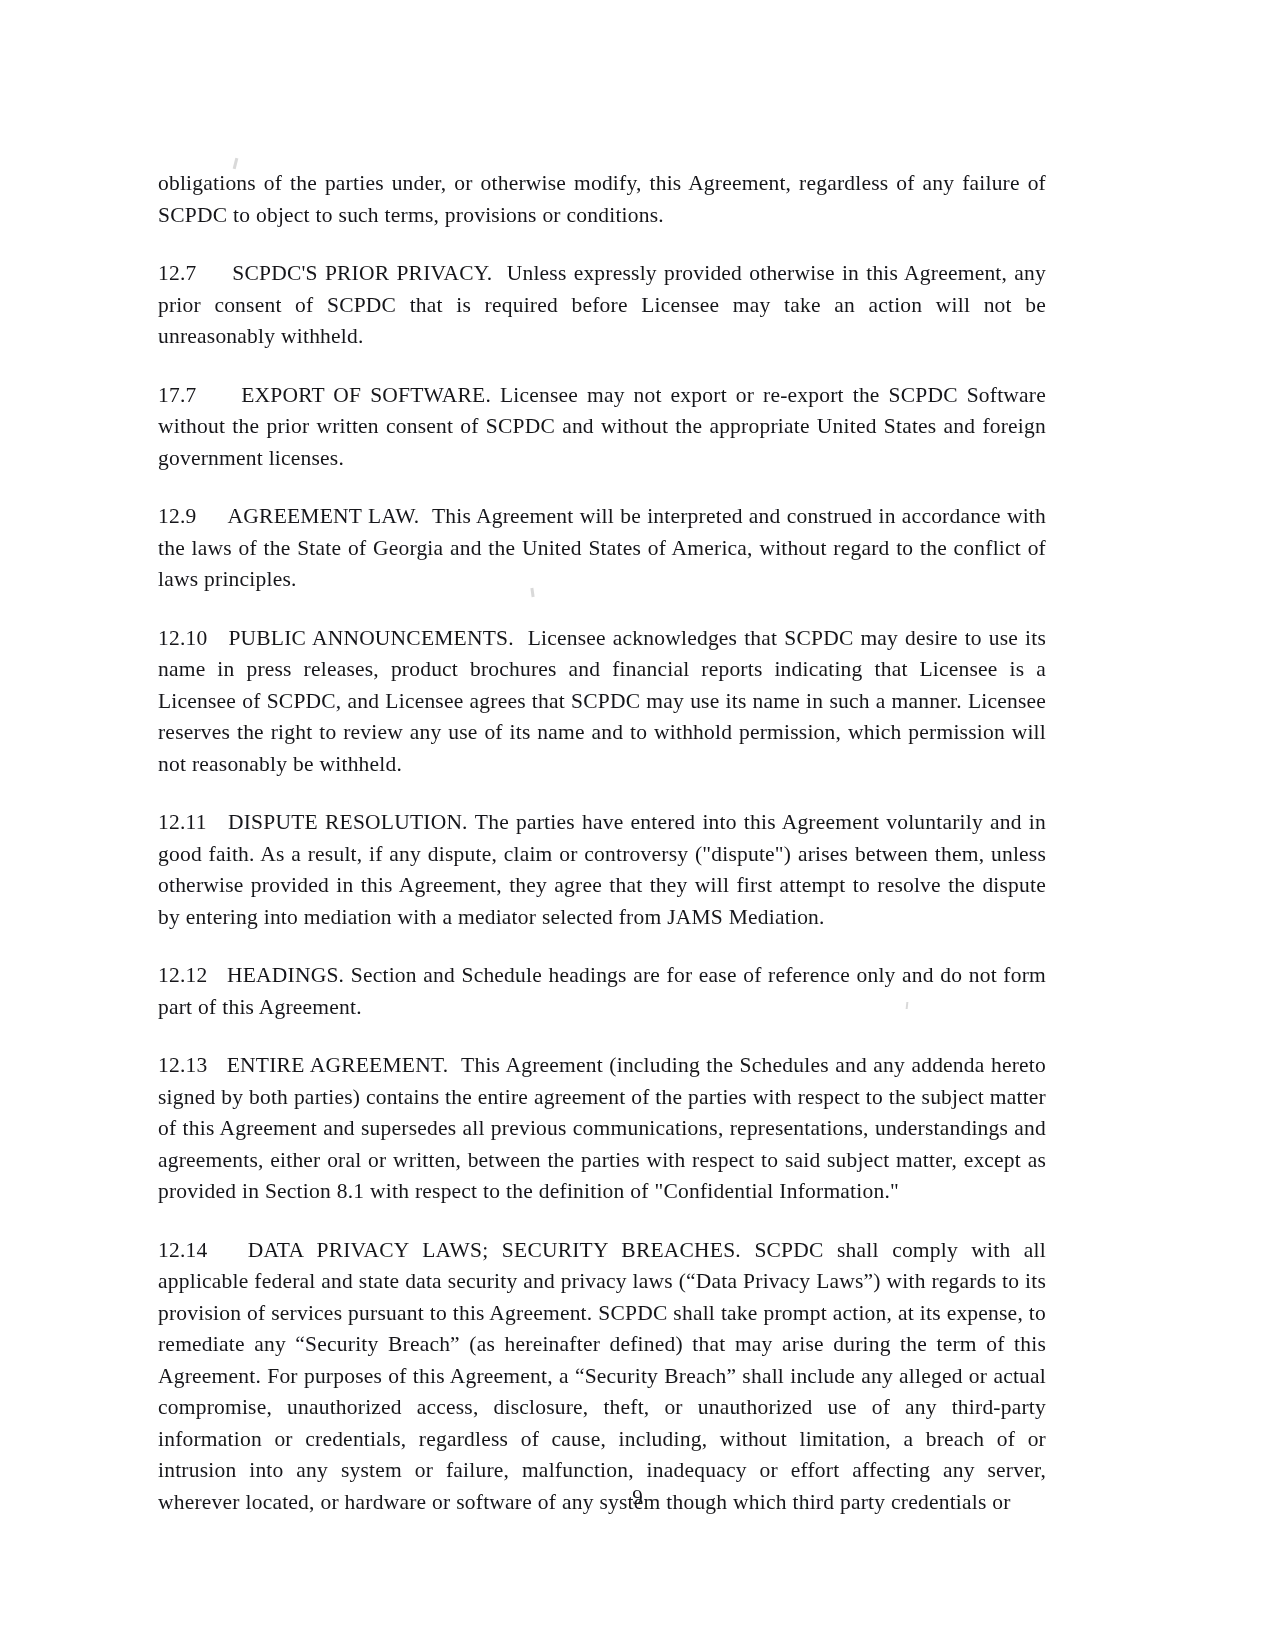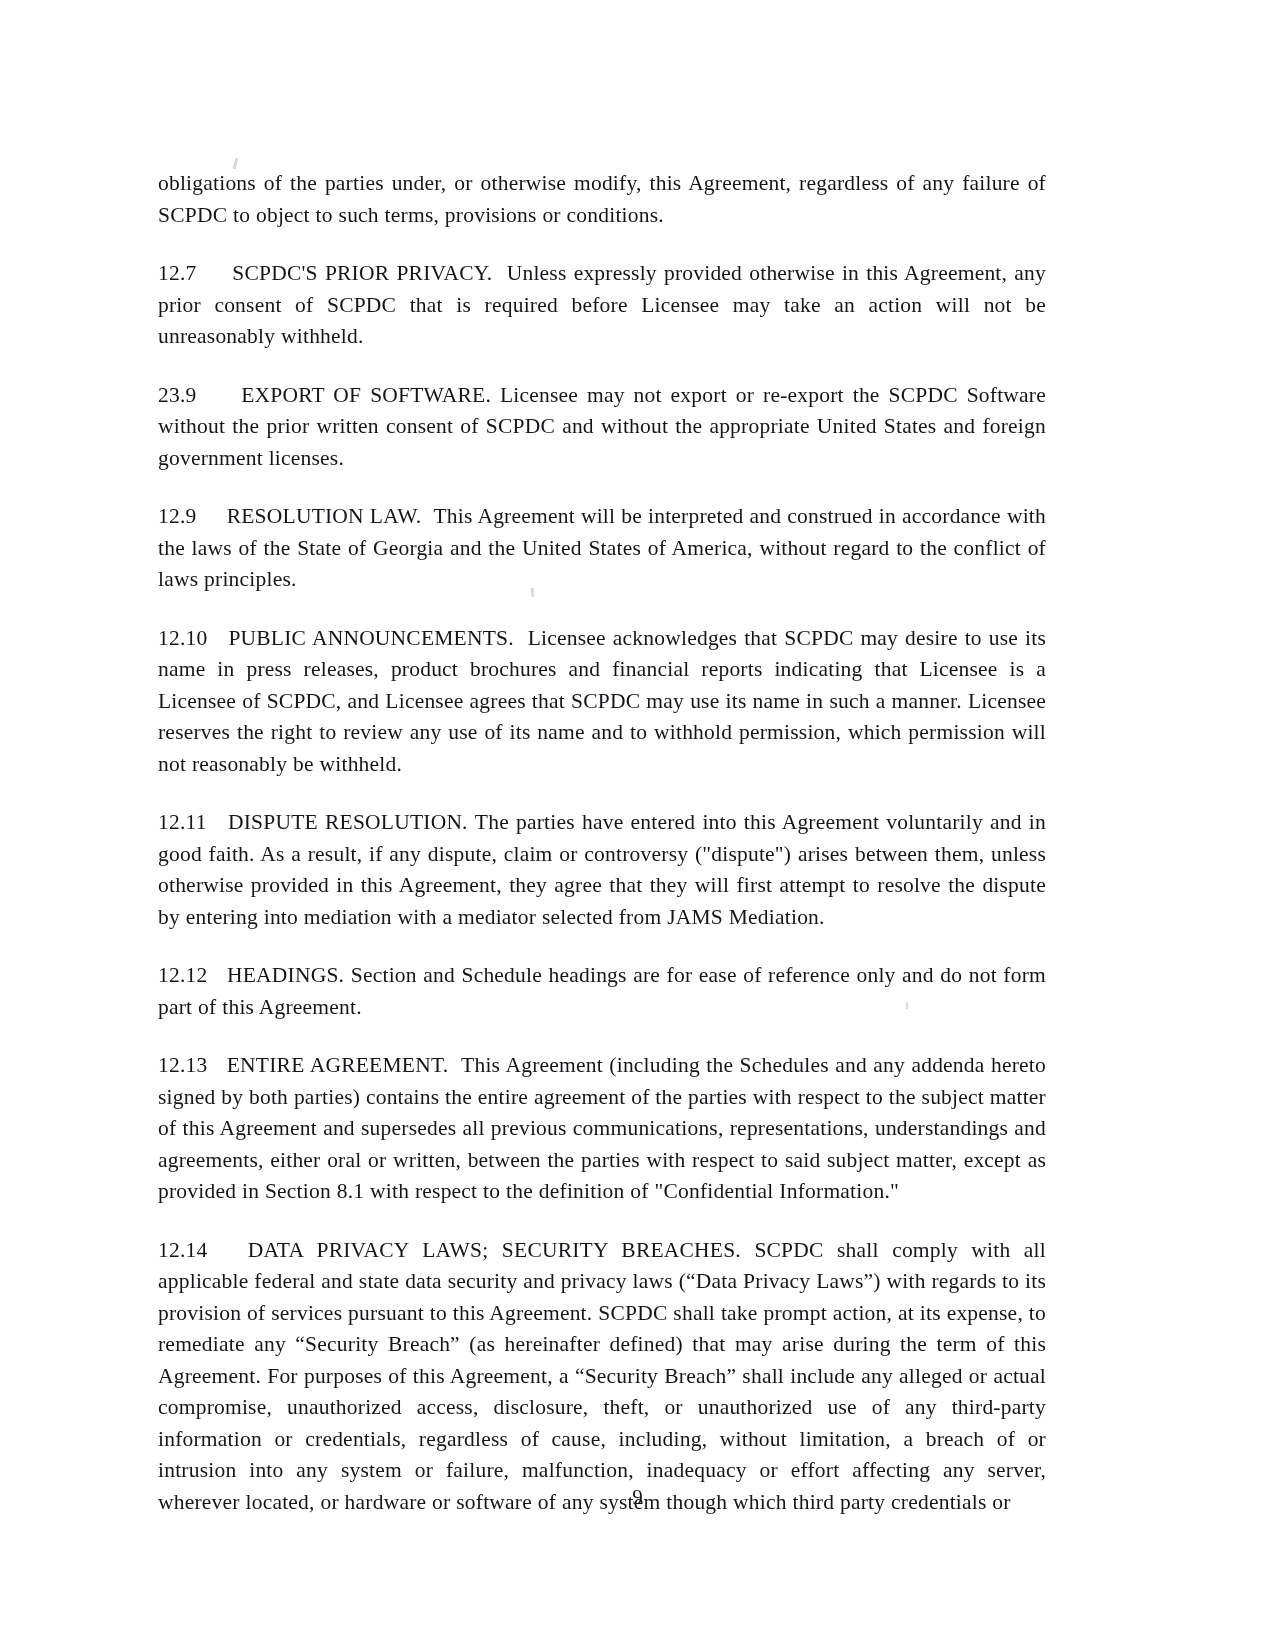--- a/index.html
+++ b/index.html
@@ -92,25 +92,25 @@
     <p class="para">
       <span class="body">obligations of the parties under, or otherwise modify, this Agreement, regardless of any failure of SCPDC to object to such terms, provisions or conditions.</span>
     </p>
 
 
     <p class="para">
       <span class="num">12.7</span><span class="gap">&nbsp;&nbsp;&nbsp;&nbsp;&nbsp;</span><span class="heading">SCPDC'S PRIOR PRIVACY.</span><span class="gap">&nbsp;&nbsp;</span><span class="body">Unless expressly provided otherwise in this Agreement, any prior consent of SCPDC that is required before Licensee may take an action will not be unreasonably withheld.</span>
     </p>
 
     <p class="para">
-      <span class="num">23.9</span><span class="gap">&nbsp;&nbsp;&nbsp;&nbsp;&nbsp;</span><span class="heading">EXPORT OF SOFTWARE.</span><span class="gap">&nbsp;</span><span class="body">Licensee may not export or re-export the SCPDC Software without the prior written consent of SCPDC and without the appropriate United States and foreign government licenses.</span>
+      <span class="num">17.7</span><span class="gap">&nbsp;&nbsp;&nbsp;&nbsp;&nbsp;</span><span class="heading">EXPORT OF SOFTWARE.</span><span class="gap">&nbsp;</span><span class="body">Licensee may not export or re-export the SCPDC Software without the prior written consent of SCPDC and without the appropriate United States and foreign government licenses.</span>
     </p>
 
     <p class="para">
-      <span class="num">12.9</span><span class="gap">&nbsp;&nbsp;&nbsp;&nbsp;&nbsp;</span><span class="heading">RESOLUTION LAW.</span><span class="gap">&nbsp;&nbsp;</span><span class="body">This Agreement will be interpreted and construed in accordance with the laws of the State of Georgia and the United States of America, without regard to the conflict of laws principles.</span>
+      <span class="num">12.9</span><span class="gap">&nbsp;&nbsp;&nbsp;&nbsp;&nbsp;</span><span class="heading">AGREEMENT LAW.</span><span class="gap">&nbsp;&nbsp;</span><span class="body">This Agreement will be interpreted and construed in accordance with the laws of the State of Georgia and the United States of America, without regard to the conflict of laws principles.</span>
     </p>
 
     <p class="para">
       <span class="num">12.10</span><span class="gap">&nbsp;&nbsp;&nbsp;</span><span class="heading">PUBLIC ANNOUNCEMENTS.</span><span class="gap">&nbsp;&nbsp;</span><span class="body">Licensee acknowledges that SCPDC may desire to use its name in press releases, product brochures and financial reports indicating that Licensee is a Licensee of SCPDC, and Licensee agrees that SCPDC may use its name in such a manner. Licensee reserves the right to review any use of its name and to withhold permission, which permission will not reasonably be withheld.</span>
     </p>
 
     <p class="para">
       <span class="num">12.11</span><span class="gap">&nbsp;&nbsp;&nbsp;</span><span class="heading">DISPUTE RESOLUTION.</span><span class="gap">&nbsp;</span><span class="body">The parties have entered into this Agreement voluntarily and in good faith. As a result, if any dispute, claim or controversy ("dispute") arises between them, unless otherwise provided in this Agreement, they agree that they will first attempt to resolve the dispute by entering into mediation with a mediator selected from JAMS Mediation.</span>
     </p>
 

